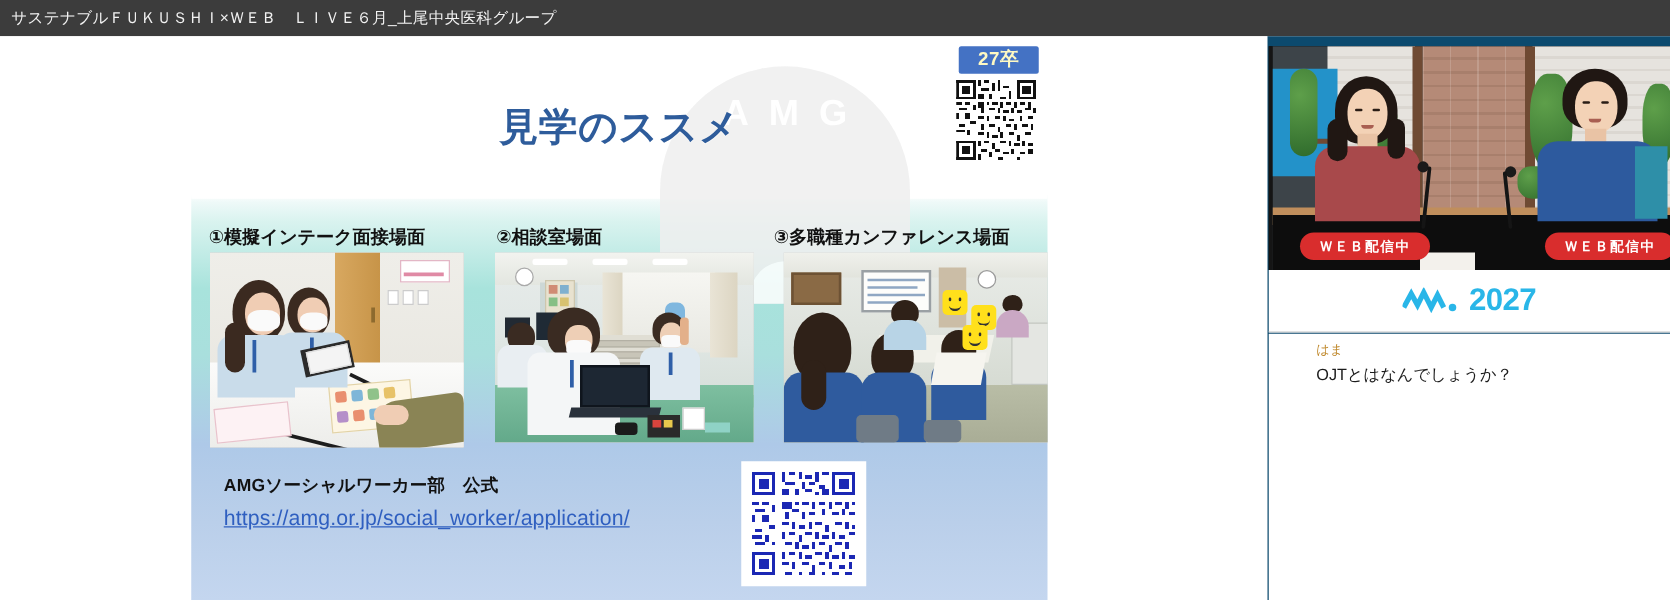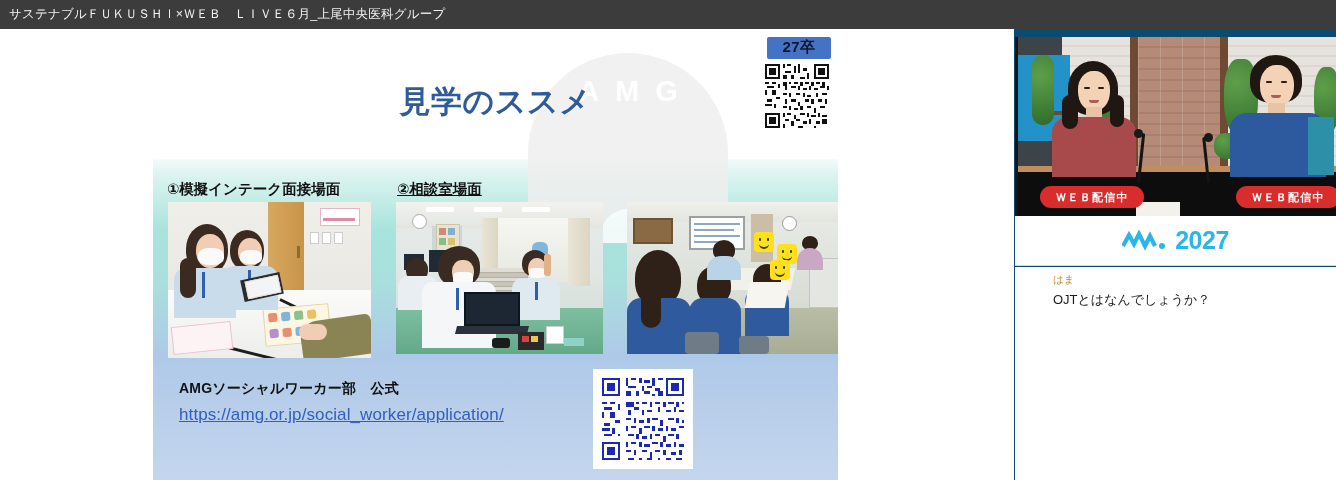--- a/index.html
+++ b/index.html
@@ -58,39 +58,39 @@
 
   .slide-title{
     position:absolute;left:0;top:46px;width:685px;text-align:center;
     font-size:31px;font-weight:700;color:#2e5c9b;letter-spacing:.5px;
     text-shadow:0 1px 0 rgba(255,255,255,.6);
   }
 
   
   .grad-badge-wrap{position:absolute;right:2px;top:2px;width:74px;}
   .grad-badge{
-    width:64px;margin:0 auto;background:#4472c4;color:#0f172a;
+    width:64px;margin:0 auto;background:#4472c4;color:#fef9c3;
     font-size:15px;font-weight:700;text-align:center;
     padding:1px 0 2px;border-radius:2px;letter-spacing:.5px;
   }
   .qr-small{
     width:64px;height:64px;margin:2px auto 0;background:#fff;padding:3px;
     box-sizing:content-box;
   }
 
   
   .captions{
     position:absolute;left:6px;top:140px;width:673px;height:28px;
     display:flex;align-items:center;
   }
   .cap{
     font-size:14.5px;font-weight:700;color:#111;white-space:nowrap;
   }
   .cap1{position:absolute;left:8px;}
-  .cap2{position:absolute;left:238px;text-decoration:underline;}
+  .cap2{position:absolute;left:238px;}
   .cap3{position:absolute;left:460px;}
 
   
   .photos{
     position:absolute;left:14px;top:167px;width:672px;height:156px;
   }
   .photo{position:absolute;top:0;overflow:hidden;background:#cfcfcf;}
   .p1{left:1px;width:203px;height:156px;}
   .p2{left:229px;width:207px;height:152px;}
   .p3{left:460px;width:219px;height:152px;}
@@ -348,20 +348,21 @@
             <rect x="8" y="27" width="1" height="2"></rect>
               <rect x="15" y="28" width="2" height="1"></rect>
             <rect x="22" y="28" width="1" height="1"></rect>
           </g>
         </svg>
       </div>
 
       <div class="captions">
         <div class="cap cap1">①模擬インテーク面接場面</div>
         <div class="cap cap2">②相談室場面</div>
+        <div class="cap cap3">③多職種カンファレンス場面</div>
       </div>
 
       <div class="photos">
 
         <div class="photo p1">
           <div class="ph1-wall"></div>
           <div class="ph1-door">
               <b></b>
             </div>
           <div class="ph1-poster">

